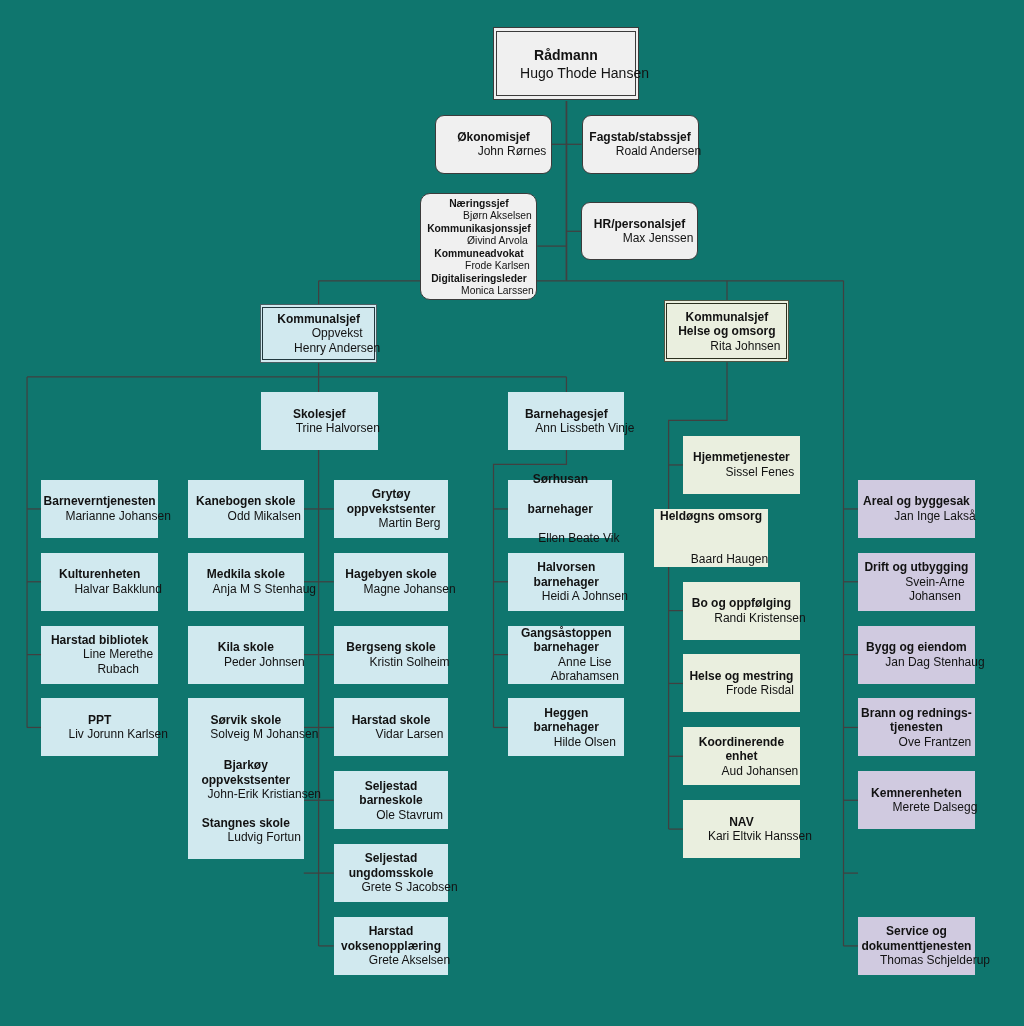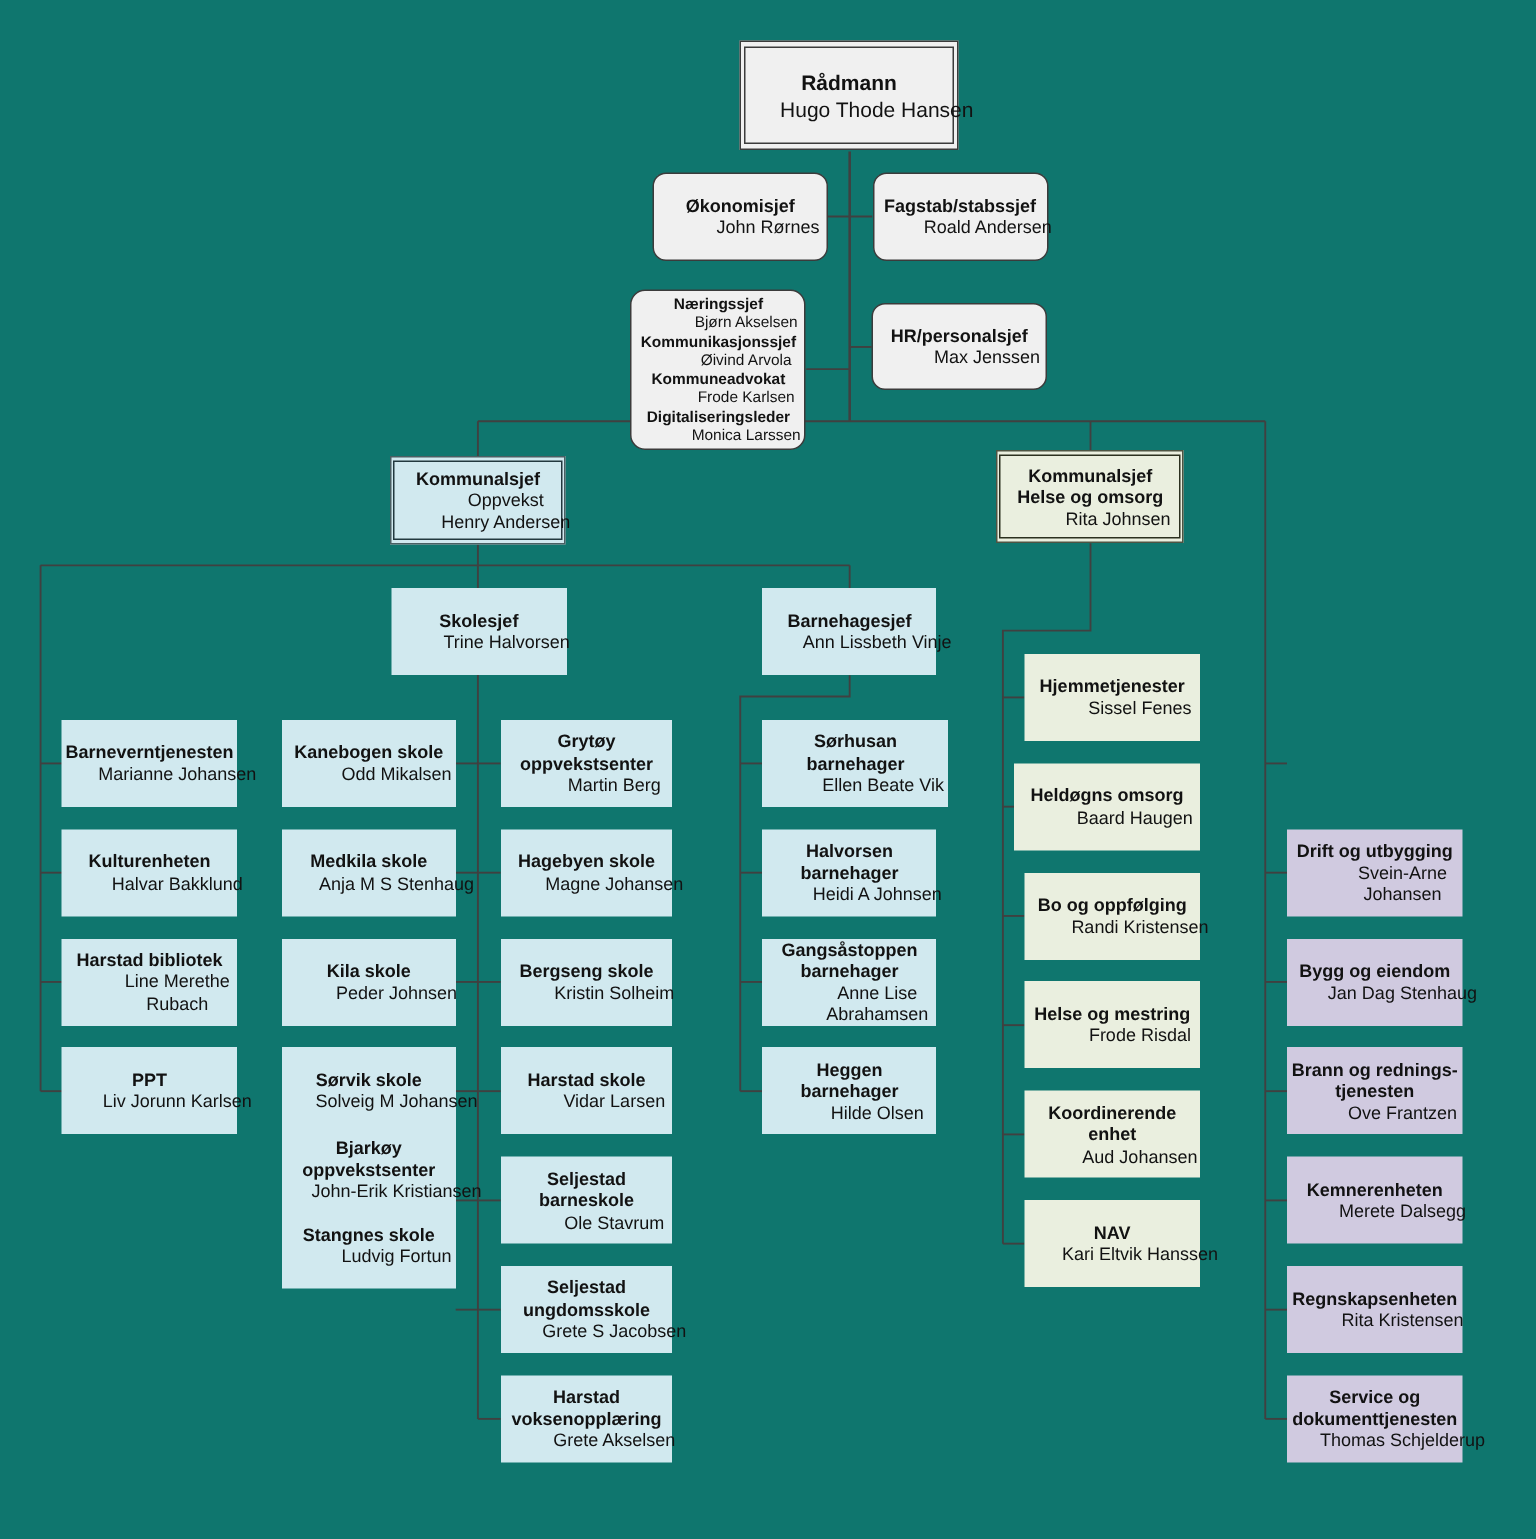--- a/index.html
+++ b/index.html
@@ -204,21 +204,21 @@
     <div class="node blue" style="left: 333.7px; top: 844.05px; width: 114.7px; height: 58.1px;">
       <div class="ttl">Seljestad</div>
       <div class="ttl">ungdomsskole</div>
       <div class="nm">Grete S Jacobsen</div>
     </div>
     <div class="node blue" style="left: 333.7px; top: 916.88px; width: 114.7px; height: 58.1px;">
       <div class="ttl">Harstad</div>
       <div class="ttl">voksenopplæring</div>
       <div class="nm">Grete Akselsen</div>
     </div>
-    <div class="node blue" style="left: 508.3px; top: 479.9px; width: 124px; height: 58.1px;">
+    <div class="node blue" style="left: 508.3px; top: 479.9px; width: 104px; height: 58.1px; gap: 15px;">
       <div class="ttl">Sørhusan</div>
       <div class="ttl">barnehager</div>
       <div class="nm">Ellen Beate Vik</div>
     </div>
     <div class="node blue" style="left: 508.3px; top: 552.73px; width: 116px; height: 58.1px;">
       <div class="ttl">Halvorsen</div>
       <div class="ttl">barnehager</div>
       <div class="nm">Heidi A Johnsen</div>
     </div>
     <div class="node blue" style="left: 508.3px; top: 625.56px; width: 116px; height: 58.1px;">
@@ -229,61 +229,61 @@
     </div>
     <div class="node blue" style="left: 508.3px; top: 698.39px; width: 116px; height: 58.1px;">
       <div class="ttl">Heggen</div>
       <div class="ttl">barnehager</div>
       <div class="nm">Hilde Olsen</div>
     </div>
     <div class="node green" style="left: 682.9px; top: 435.9px; width: 117.1px; height: 58.1px;">
       <div class="ttl">Hjemmetjenester</div>
       <div class="nm">Sissel Fenes</div>
     </div>
-    <div class="node green" style="left: 676px; top: 508.73px; width: 124px; height: 58.1px;">
+    <div class="node green" style="left: 654px; top: 508.73px; width: 114px; height: 58.1px; justify-content: space-between;">
       <div class="ttl">Heldøgns omsorg</div>
       <div class="nm">Baard Haugen</div>
     </div>
     <div class="node green" style="left: 682.9px; top: 581.56px; width: 117.1px; height: 58.1px;">
       <div class="ttl">Bo og oppfølging</div>
       <div class="nm">Randi Kristensen</div>
     </div>
     <div class="node green" style="left: 682.9px; top: 654.39px; width: 117.1px; height: 58.1px;">
       <div class="ttl">Helse og mestring</div>
       <div class="nm">Frode Risdal</div>
     </div>
     <div class="node green" style="left: 682.9px; top: 727.22px; width: 117.1px; height: 58.1px;">
       <div class="ttl">Koordinerende</div>
       <div class="ttl">enhet</div>
       <div class="nm">Aud Johansen</div>
     </div>
     <div class="node green" style="left: 682.9px; top: 800.05px; width: 117.1px; height: 58.1px;">
       <div class="ttl">NAV</div>
       <div class="nm">Kari Eltvik Hanssen</div>
     </div>
+    <div class="node purple" style="left: 858px; top: 479.9px; width: 116.9px; height: 58.1px;">
+      <div class="ttl">Areal og byggesak</div>
+      <div class="nm">Jan Inge Lakså</div>
+    </div>
     <div class="node purple" style="left: 858px; top: 552.73px; width: 116.9px; height: 58.1px;">
       <div class="ttl">Drift og utbygging</div>
       <div class="nm">Svein-Arne</div>
       <div class="nm">Johansen</div>
     </div>
     <div class="node purple" style="left: 858px; top: 625.56px; width: 116.9px; height: 58.1px;">
       <div class="ttl">Bygg og eiendom</div>
       <div class="nm">Jan Dag Stenhaug</div>
     </div>
     <div class="node purple" style="left: 858px; top: 698.39px; width: 116.9px; height: 58.1px;">
       <div class="ttl">Brann og rednings-</div>
       <div class="ttl">tjenesten</div>
       <div class="nm">Ove Frantzen</div>
     </div>
     <div class="node purple" style="left: 858px; top: 771.22px; width: 116.9px; height: 58.1px;">
       <div class="ttl">Kemnerenheten</div>
       <div class="nm">Merete Dalsegg</div>
     </div>
-    <div class="node purple" style="left: 858px; top: 844.05px; width: 116.9px; height: 58.1px;">
-      <div class="ttl">Regnskapsenheten</div>
-      <div class="nm">Rita Kristensen</div>
-    </div>
     <div class="node purple" style="left: 858px; top: 916.88px; width: 116.9px; height: 58.1px;">
       <div class="ttl">Service og</div>
       <div class="ttl">dokumenttjenesten</div>
       <div class="nm">Thomas Schjelderup</div>
     </div>
   </div>
 
 </body></html>

